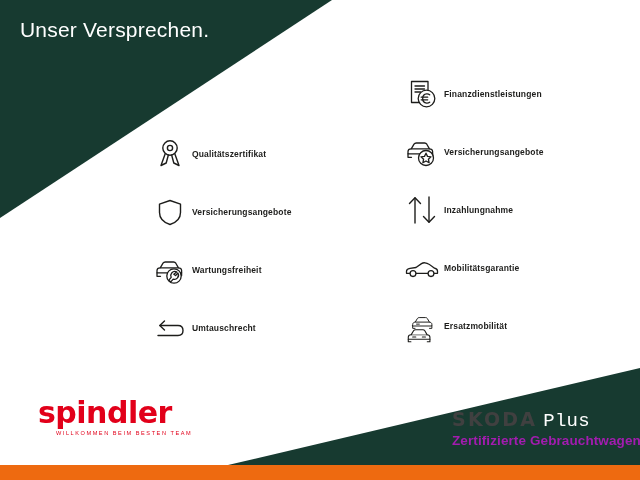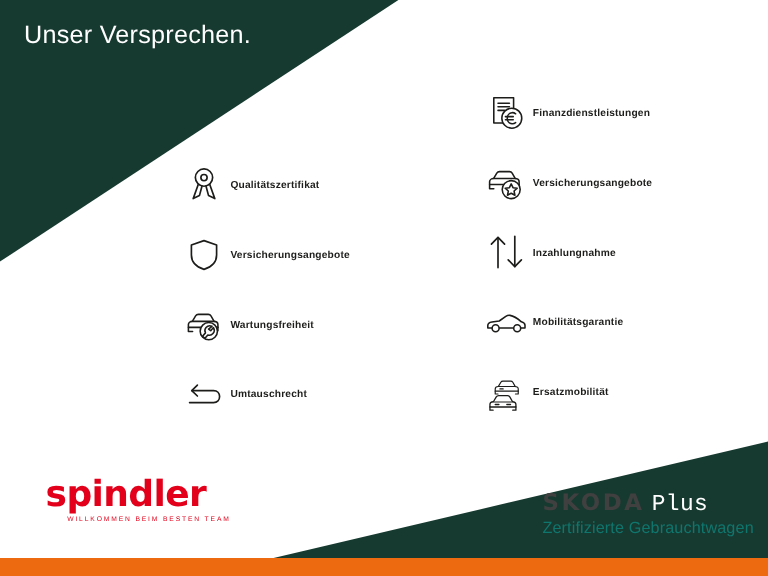--- a/index.html
+++ b/index.html
@@ -89,24 +89,25 @@
   .skoda .plus {
     font-size:19px;
     font-weight:400;
     color:#ffffff;
     letter-spacing:0.3px;
     margin-left:6px;
     font-family:Liberation Mono, monospace;
   }
   .skoda .line2 {
     font-size:13.5px;
-    color:#0f766e;
+    color:#a21caf;
     letter-spacing:0.1px;
     margin-top:1px;
     white-space:nowrap;
+    font-weight:bold;
   }
 </style>
 </head>
 <body>
 
 <div id="stage">
 
   <div class="shape">
     <svg width="640" height="480" viewBox="0 0 640 480" xmlns="http://www.w3.org/2000/svg">
       <rect x="0" y="0" width="640" height="480" fill="#ffffff"></rect>

